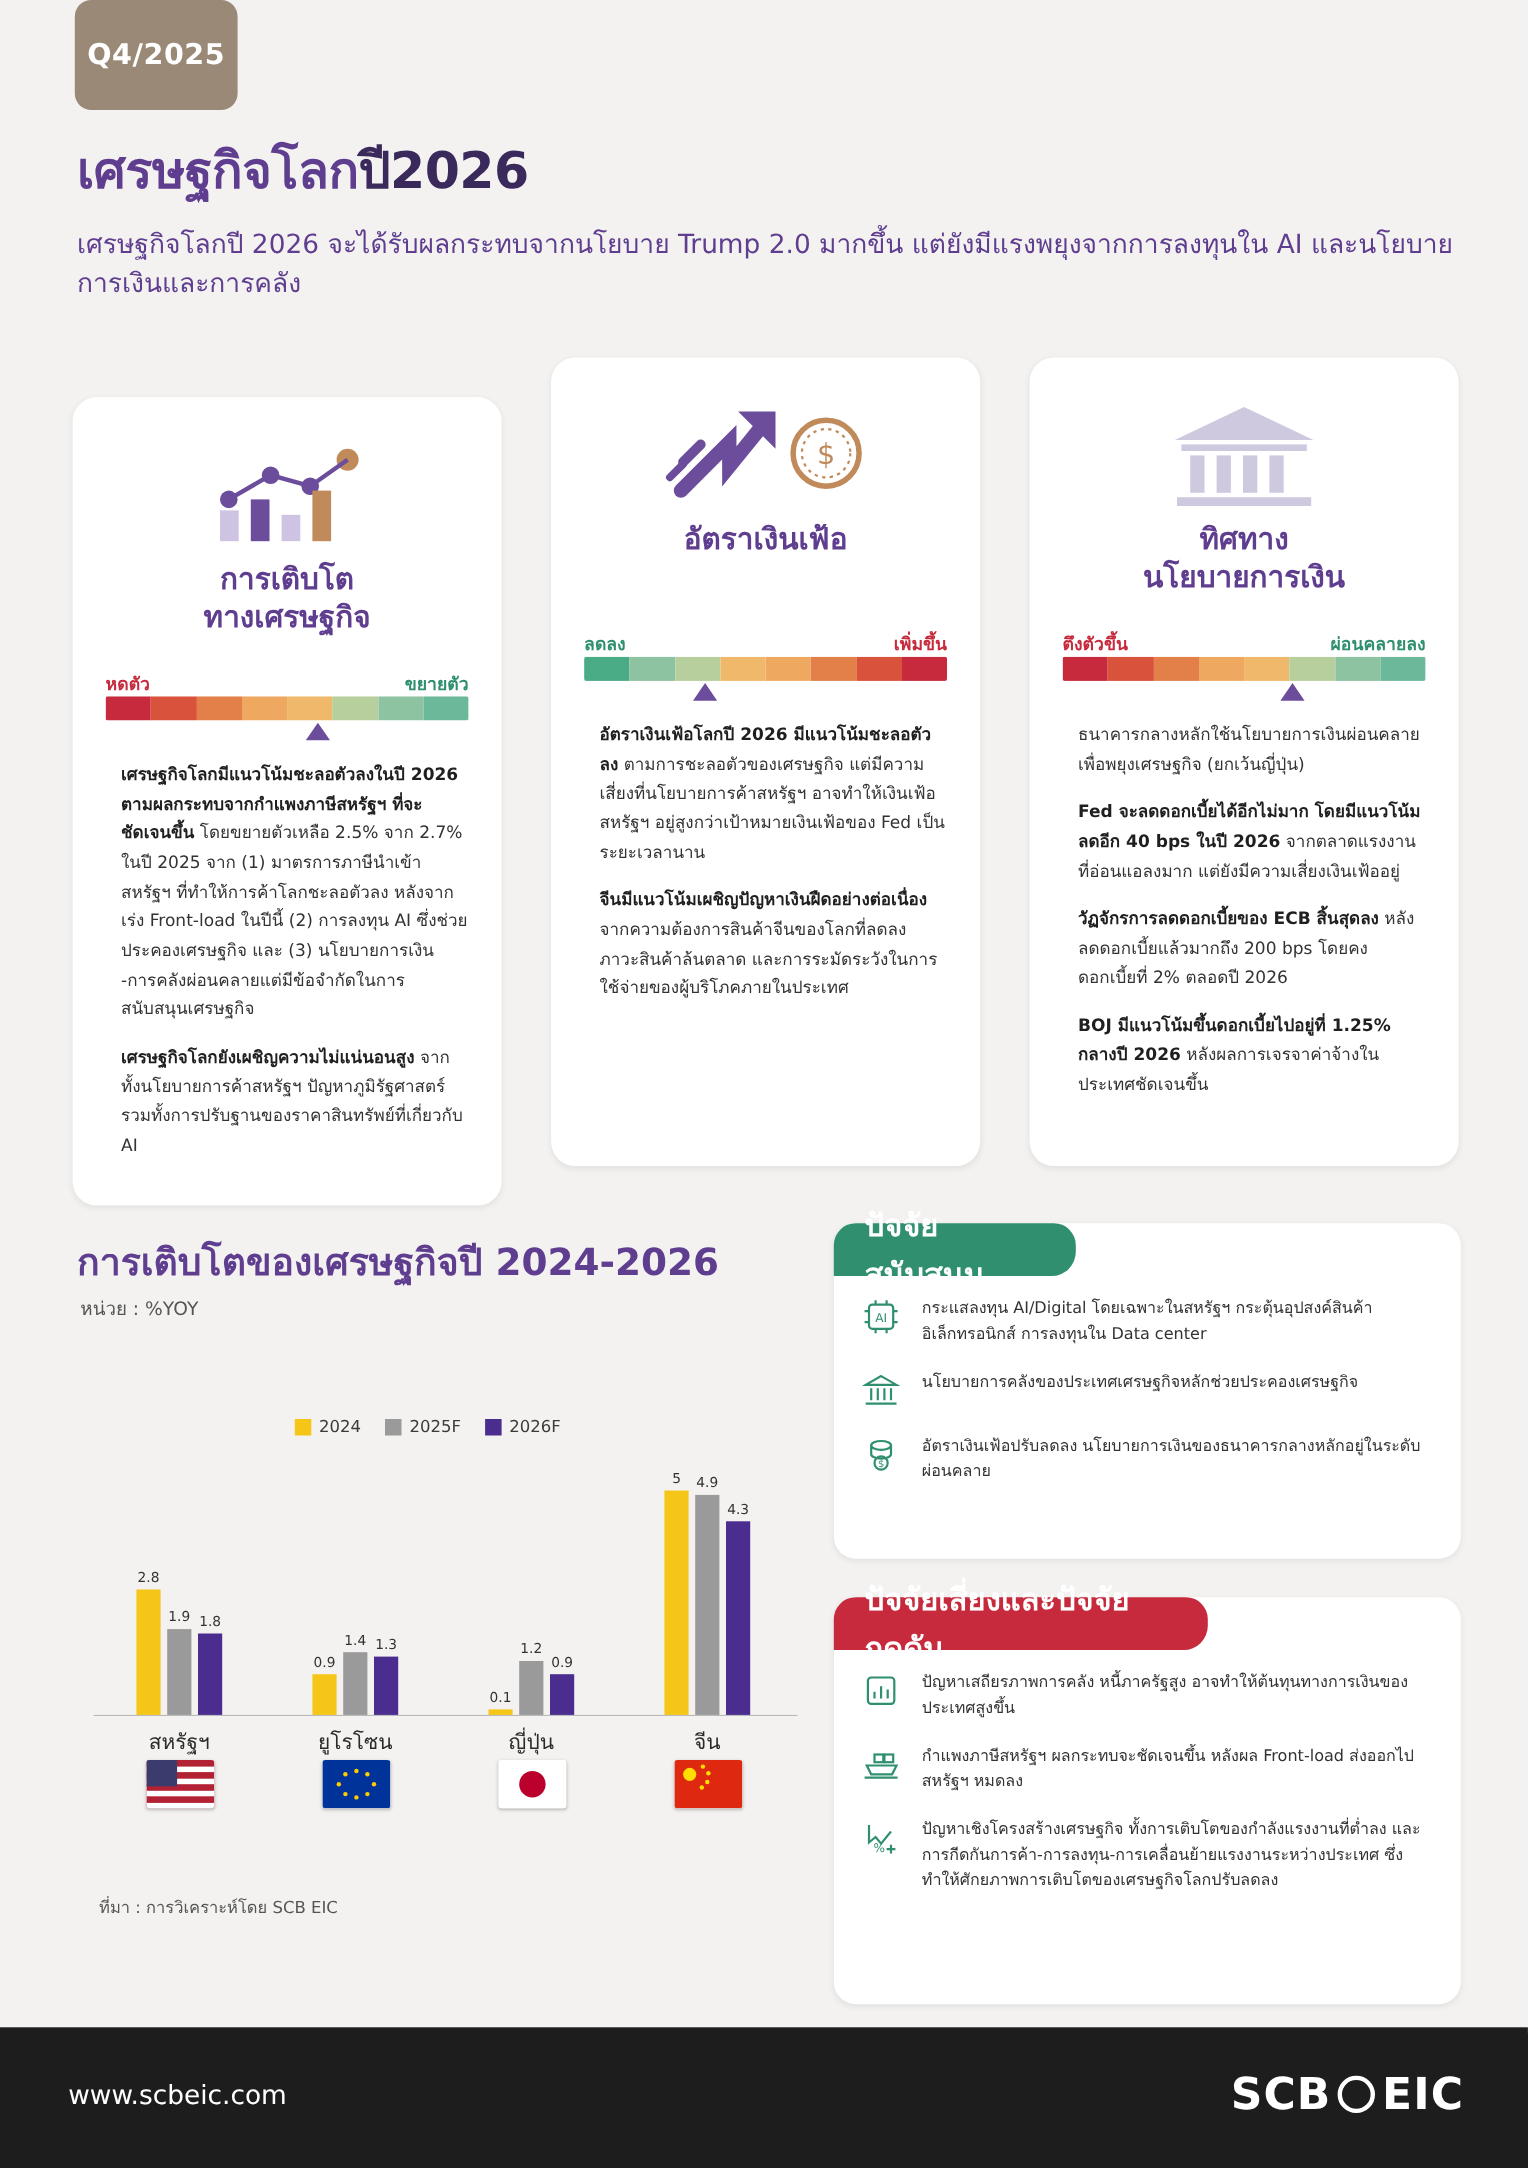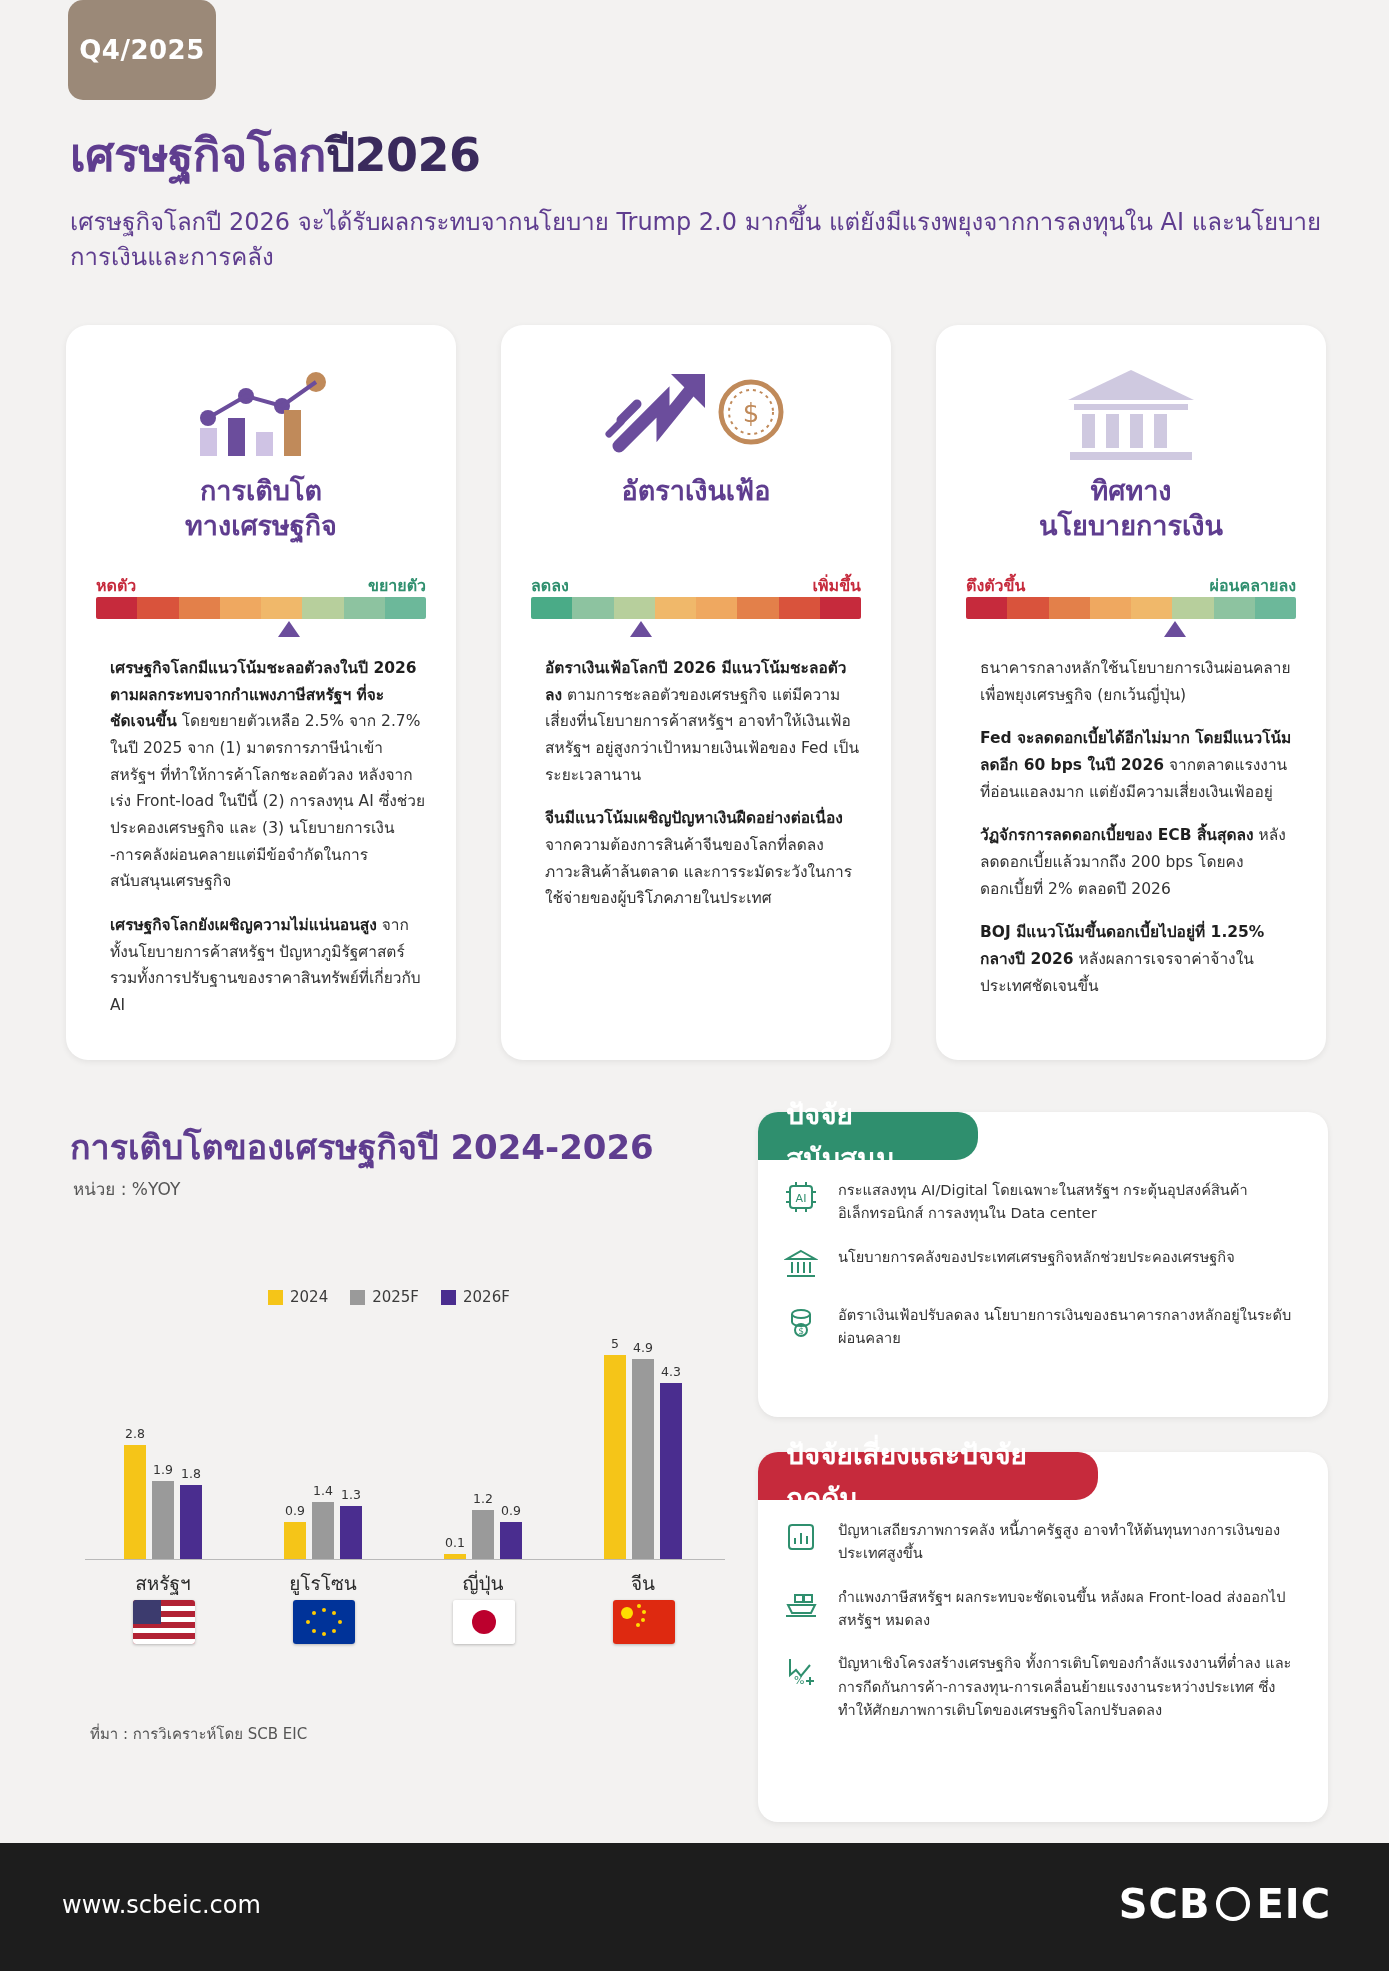--- a/index.html
+++ b/index.html
@@ -31,21 +31,21 @@
     font-size:24px; line-height:1.45; color:#5f3d8f;
   }
 
   
   .cards { position:absolute; left:66px; top:325px; width:1260px; height:735px; }
   .card {
     position:absolute; top:0; width:390px; height:735px;
     background:#ffffff; border-radius:22px;
     box-shadow:0 2px 6px rgba(0,0,0,.07);
   }
-  .card.c1 { left:0; }
+  .card.c1 { left:0;margin-top:36px; }
   .card.c2 { left:435px; }
   .card.c3 { left:870px; }
 
   .card-icon { position:absolute; top:32px; left:0; width:390px; height:110px; display:flex; align-items:center; justify-content:center; }
   .card-title {
     position:absolute; top:148px; left:0; width:390px; text-align:center;
     font-size:27px; font-weight:bold; color:#5f3d8f; line-height:1.3;
   }
   .gauge-labels {
     position:absolute; top:248px; left:30px; width:330px;
@@ -228,21 +228,21 @@
           <span style="background:#e3804a"></span>
           <span style="background:#efa860"></span>
           <span style="background:#f0b86a"></span>
           <span style="background:#b7cf9c"></span>
           <span style="background:#8dc3a0"></span>
           <span style="background:#6cb89a"></span>
       </div>
       <div class="gauge-arrow" style="left:calc(30px + 330px * 0.60);"></div>
       <div class="body-text">
         <p><span>ธนาคารกลางหลักใช้นโยบายการเงินผ่อนคลายเพื่อพยุงเศรษฐกิจ (ยกเว้นญี่ปุ่น)</span></p>
-        <p><b>Fed จะลดดอกเบี้ยได้อีกไม่มาก โดยมีแนวโน้มลดอีก 60 bps ในปี 2026</b> <span>จากตลาดแรงงานที่อ่อนแอลงมาก แต่ยังมีความเสี่ยงเงินเฟ้ออยู่</span></p>
+        <p><b>Fed จะลดดอกเบี้ยได้อีกไม่มาก โดยมีแนวโน้มลดอีก 40 bps ในปี 2026</b> <span>จากตลาดแรงงานที่อ่อนแอลงมาก แต่ยังมีความเสี่ยงเงินเฟ้ออยู่</span></p>
         <p><b>วัฏจักรการลดดอกเบี้ยของ ECB สิ้นสุดลง</b> <span>หลังลดดอกเบี้ยแล้วมากถึง 200 bps โดยคงดอกเบี้ยที่ 2% ตลอดปี 2026</span></p>
         <p><b>BOJ มีแนวโน้มขึ้นดอกเบี้ยไปอยู่ที่ 1.25% กลางปี 2026</b> <span>หลังผลการเจรจาค่าจ้างในประเทศชัดเจนขึ้น</span></p>
       </div>
     </div>
   </div>
 
   <div class="chart-title">การเติบโตของเศรษฐกิจปี 2024-2026</div>
   <div class="chart-unit">หน่วย : %YOY</div>
 
   <div class="legend">

